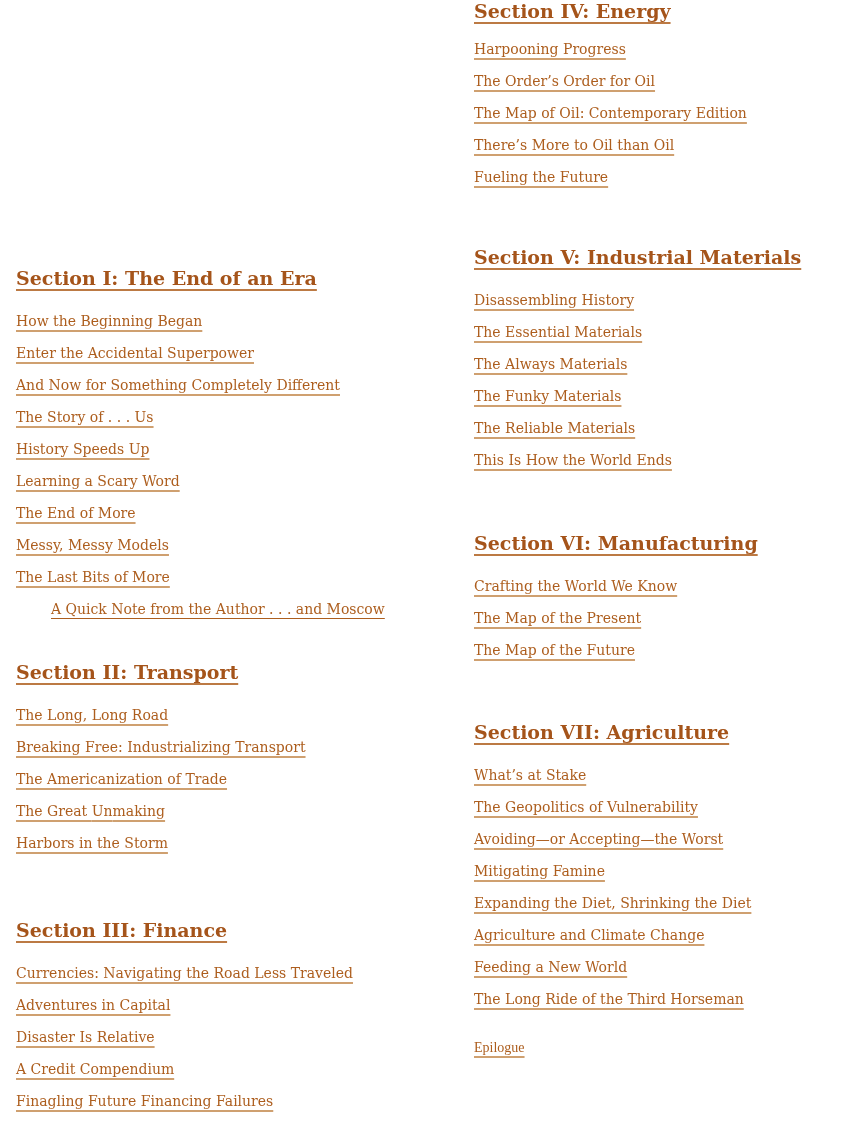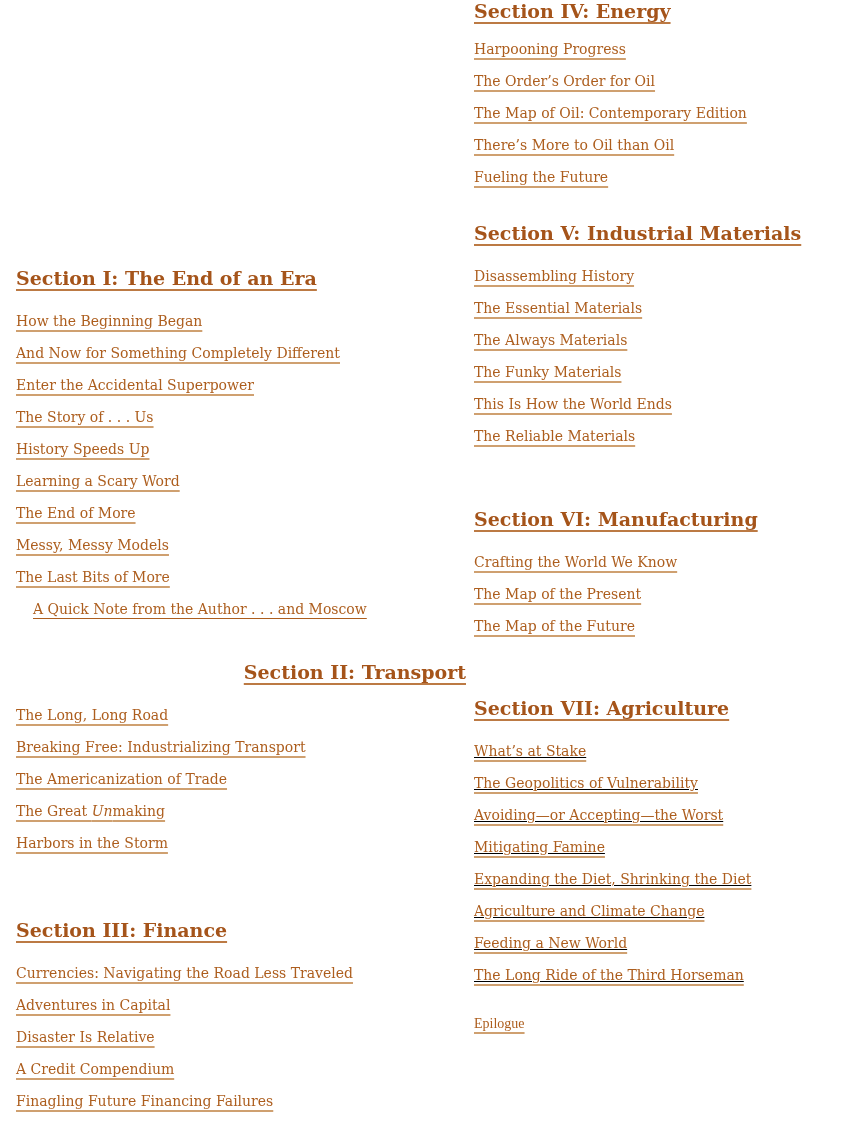--- a/index.html
+++ b/index.html
@@ -46,49 +46,49 @@
     color: var(--link);
     text-decoration: underline;
     text-decoration-color: var(--underline);
     text-decoration-thickness: 1.5px;
     text-underline-offset: 4px;
     cursor: pointer;
     white-space: nowrap;
     width: -moz-fit-content;
     width: fit-content;
   }
-  .toc-link .ital { font-style: italic; }
-  .toc-link.indent { margin-left: 17px; text-decoration: underline; }
+  .toc-link .ital { }
+  .toc-link.indent { margin-left: 35px; text-decoration: underline; }
 
   
   .col-left  .sec1 { margin-top: 265px; }
-  .col-left  .sec2 { margin-top: 34px; text-align: right; }
+  .col-left  .sec2 { margin-top: 34px; }
   .col-left  .sec3 { margin-top: 58px; }
   .col-right .sec4 { margin-top: -2px; }
   .col-right .sec4 .sec-items { margin-top: 7px; }
-  .col-right .sec5 { margin-top: 27px; }
+  .col-right .sec5 { margin-top: 51px; }
   .col-right .sec6 { margin-top: 54px; }
-  .col-right .sec7 { margin-top: 53px; text-decoration: underline; }
+  .col-right .sec7 { margin-top: 53px; }
   .col-right .sec8 { margin-top: 17px; font-family: Liberation Serif, serif; }
   .col-right .sec8 .sec-items { margin-top: 0; }
 </style>
 </head>
 <body>
 
 <div class="page">
 
   <div class="col col-left">
     <section class="sec sec1">
       <div class="sec-head-row">
         <a class="sec-heading">Section I: The End of an Era</a>
       </div>
       <nav class="sec-items">
           <a class="toc-link">How the Beginning Began</a>
+          <a class="toc-link">Enter the Accidental Superpower</a>
           <a class="toc-link">And Now for Something Completely Different</a>
-          <a class="toc-link">Enter the Accidental Superpower</a>
           <a class="toc-link">The Story of . . . Us</a>
           <a class="toc-link">History Speeds Up</a>
           <a class="toc-link">Learning a Scary Word</a>
           <a class="toc-link">The End of More</a>
           <a class="toc-link">Messy, Messy Models</a>
           <a class="toc-link">The Last Bits of More</a>
           <a class="toc-link indent">A Quick Note from the Author . . . and Moscow</a>
         </nav>
     </section>
 
@@ -135,22 +135,22 @@
 
     <section class="sec sec5">
       <div class="sec-head-row">
         <a class="sec-heading">Section V: Industrial Materials</a>
       </div>
       <nav class="sec-items">
           <a class="toc-link">Disassembling History</a>
           <a class="toc-link">The Essential Materials</a>
           <a class="toc-link">The Always Materials</a>
           <a class="toc-link">The Funky Materials</a>
+          <a class="toc-link">The Reliable Materials</a>
           <a class="toc-link">This Is How the World Ends</a>
-          <a class="toc-link">The Reliable Materials</a>
         </nav>
     </section>
 
     <section class="sec sec6">
       <div class="sec-head-row">
         <a class="sec-heading">Section VI: Manufacturing</a>
       </div>
       <nav class="sec-items">
           <a class="toc-link">Crafting the World We Know</a>
           <a class="toc-link">The Map of the Present</a>

